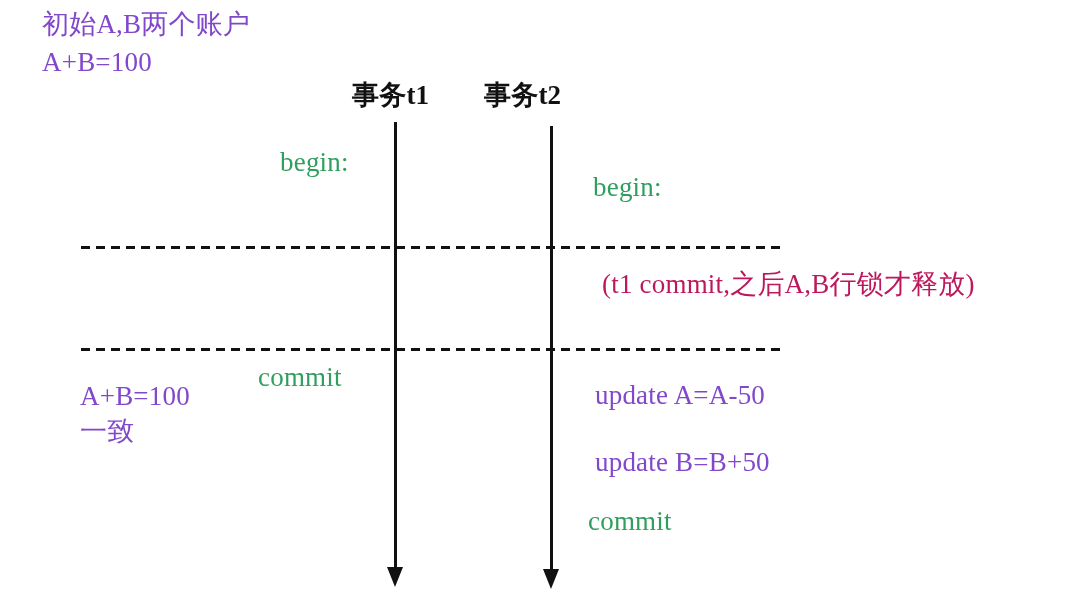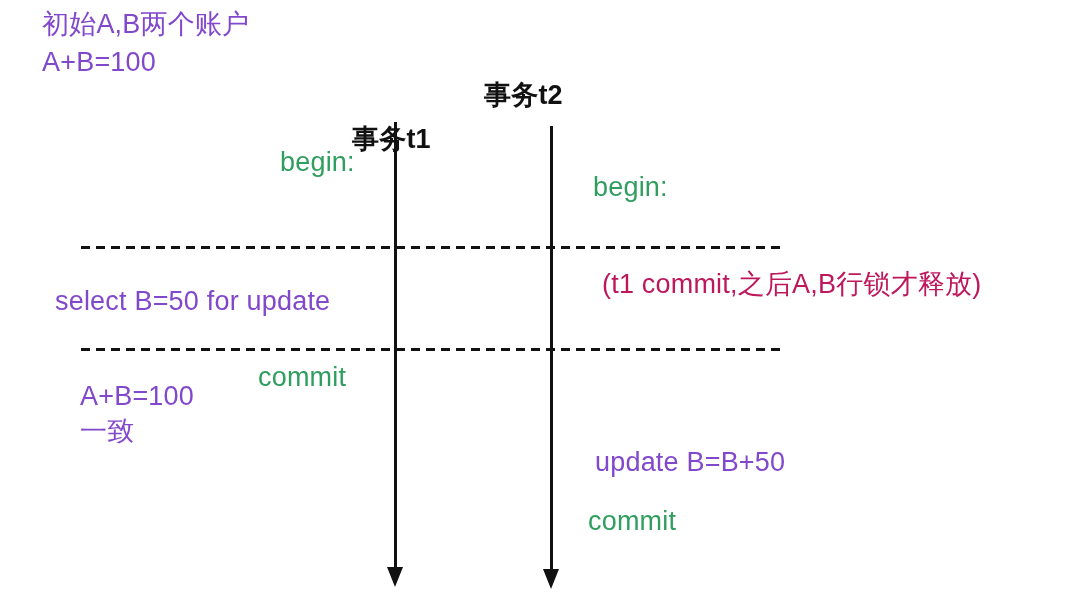--- a/index.html
+++ b/index.html
@@ -6,21 +6,21 @@
     margin: 0;
     padding: 0;
     background: #ffffff;
   }
   .canvas {
     position: relative;
     width: 1080px;
     height: 602px;
     background: #ffffff;
     overflow: hidden;
-    font-family: Liberation Sans, sans-serif;
+    font-family: Liberation Serif, serif;
   }
   .label {
     position: absolute;
     white-space: nowrap;
     font-size: 27px;
     line-height: 1.2;
     font-weight: 500;
     letter-spacing: 0.2px;
   }
   .purple { color: #8248cc; }
@@ -51,36 +51,36 @@
 </style>
 </head>
 <body>
 
 <div class="canvas">
 
   <div class="label purple" style="left:42px; top:8px;">初始A,B两个账户</div>
   <div class="label purple" style="left:42px; top:46px;">A+B=100</div>
 
 
-  <div class="label black" style="left:352px; top:79px;margin-top:44px;">事务t1</div>
+  <div class="label black" style="left:352px; top:79px;">事务t1</div>
   <div class="label black" style="left:484px; top:79px;">事务t2</div>
 
   <div class="vline" style="left:394px; top:122px; height:446px;"></div>
   <div class="arrowhead" style="left:387px; top:567px;"></div>
 
   <div class="vline" style="left:550px; top:126px; height:444px;"></div>
   <div class="arrowhead" style="left:543px; top:569px;"></div>
 
   <div class="label green" style="left:280px; top:146px;">begin:</div>
-  <div class="label purple" style="left:55px; top:285px;">select B=50 for update</div>
   <div class="label green" style="left:258px; top:361px;">commit</div>
   <div class="label purple" style="left:80px; top:380px;">A+B=100</div>
   <div class="label purple" style="left:80px; top:415px;">一致</div>
 
   <div class="label green" style="left:593px; top:171px;">begin:</div>
   <div class="label blue" style="left:602px; top:268px;">(t1 commit,之后A,B行锁才释放)</div>
+  <div class="label purple" style="left:595px; top:379px;">update A=A-50</div>
   <div class="label purple" style="left:595px; top:446px;">update B=B+50</div>
   <div class="label green" style="left:588px; top:505px;">commit</div>
 
   <div class="dashed" style="left:81px; top:246px; width:705px;"></div>
   <div class="dashed" style="left:81px; top:348px; width:705px;"></div>
 
 </div>
 
 </body></html>

